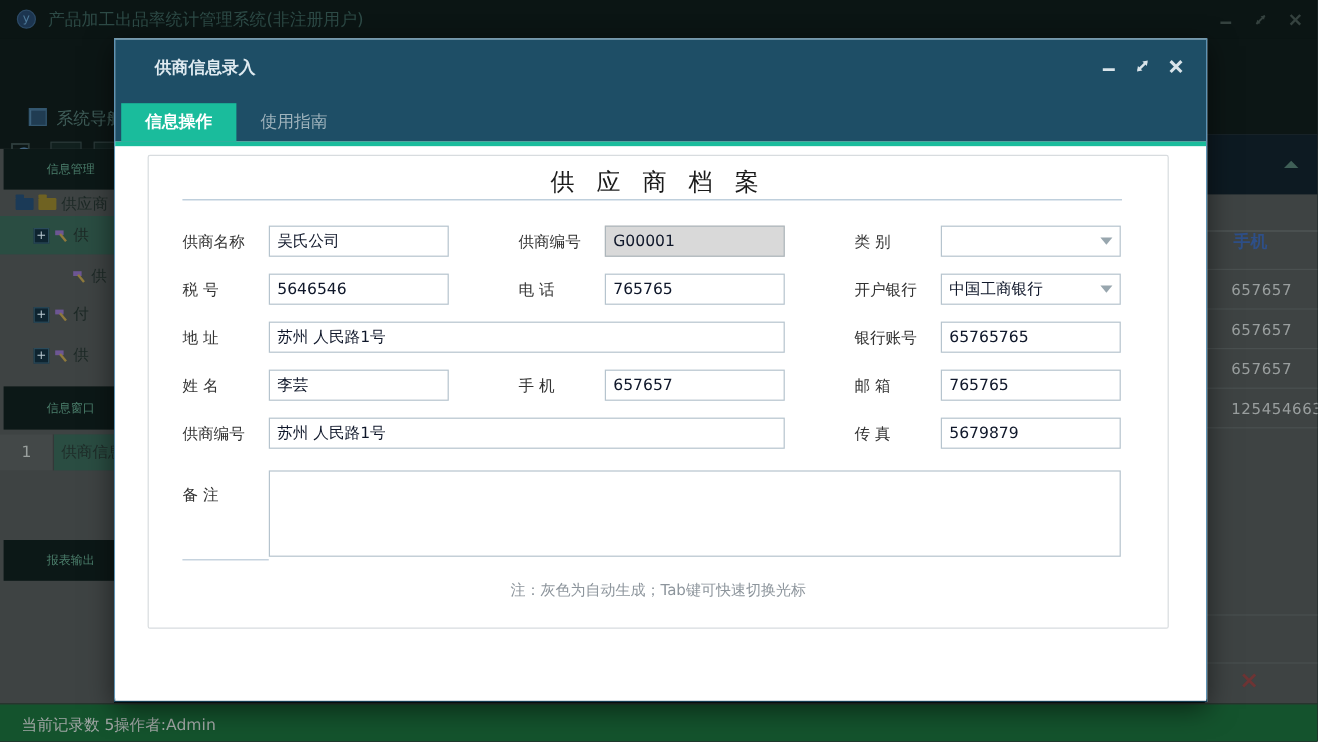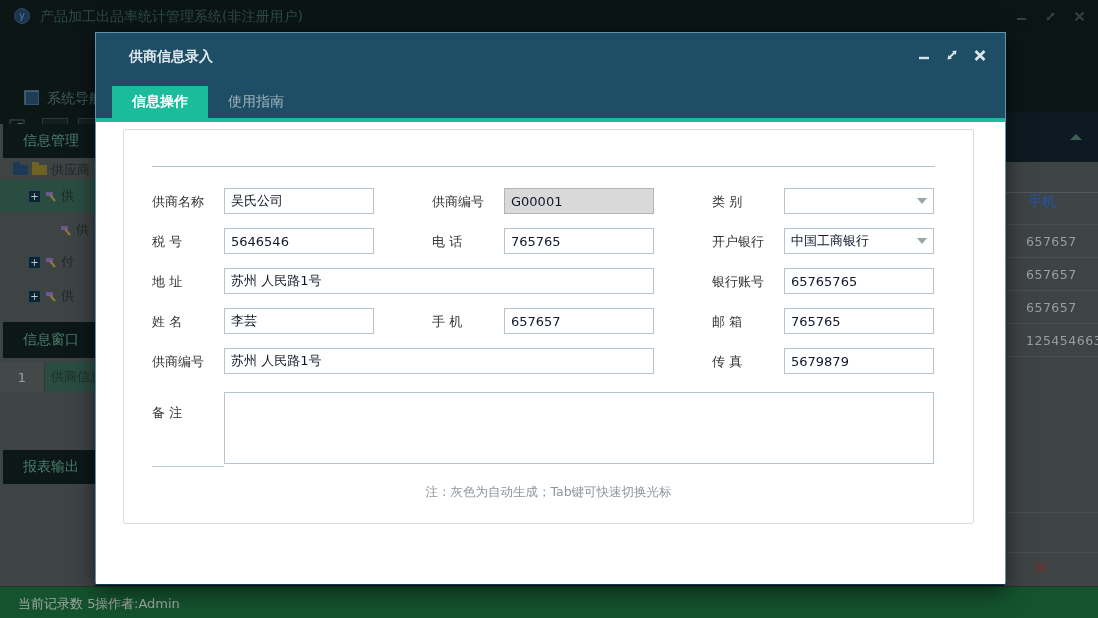--- a/index.html
+++ b/index.html
@@ -22,21 +22,21 @@
                   box-shadow:inset 1px 1px 0 #3c617c; }
   .nav-label { position:absolute; left:47px; top:58px; font-size:14px; color:#3f5c58; white-space:nowrap; }
   .bg-toolbar { position:absolute; left:8px; top:86px; display:flex; gap:10px; align-items:center; }
   .tool-box { width:26px; height:26px; border:1px solid #2c3a39; background:#11201e;
               display:flex; flex-direction:column; justify-content:center; gap:3px; padding:0 5px; }
   .tool-box i { display:block; height:2px; background:#3c4f4d; }
 
   .left-edge { position:absolute; left:0; top:124px; width:8px; height:462px; background:#161e1d; }
   .sidebar { position:absolute; left:0; top:124px; width:95px; height:462px; background:#3e4343; overflow:hidden; }
   .side-header { position:absolute; left:3px; width:95px; background:#0c1817; color:#4b7e6b;
-                 font-size:14px; display:flex; align-items:center; padding-left:20px; white-space:nowrap; }
+                 font-size:10px; display:flex; align-items:center; padding-left:36px; white-space:nowrap; }
   .sh1 { top:0; height:34px; }
   .sh2 { top:198px; height:36px; }
   .sh3 { top:326px; height:34px; }
   .tree-row { position:absolute; left:0; width:95px; height:32px; display:flex; align-items:center;
               gap:4px; padding-left:10px; color:#1d2926; font-size:13px; white-space:nowrap; overflow:hidden; }
   .tree-row.hl { background:#2a4d42; }
   .t-parent { top:34px; height:24px; padding-left:13px; }
   .t1 { top:56px; } .t2 { top:90px; } .t3 { top:122px; } .t4 { top:156px; }
   .plusbox { flex:0 0 auto; width:13px; height:13px; background:#0e2430; border:1px solid #2a4a5a;
              color:#b8c8d0; font-size:10px; line-height:11px; text-align:center; margin-left:18px; }
@@ -75,21 +75,21 @@
   .modal { position:absolute; left:95px; top:32px; width:911px; height:553px;
            background:#ffffff; border:1px solid #5e93b4; border-bottom:3px solid #123c52;
            box-shadow:0 6px 22px rgba(0,0,0,.55); z-index:10; }
   .m-header { position:absolute; left:0; top:0; width:100%; height:85px; background:#1e4e66; }
   .m-title { position:absolute; left:33px; top:15px; color:#dfeaf0; font-size:14px; font-weight:600; }
   .m-controls { position:absolute; right:18px; top:15px; display:flex; gap:14px; align-items:center; }
   .m-controls svg { display:block; cursor:pointer; }
   .m-tabs { position:absolute; left:5px; top:53px; height:32px; display:flex; }
   .m-tab { height:32px; display:flex; align-items:center; padding:0 20px; font-size:14px;
            color:#9fb3bc; cursor:pointer; }
-  .m-tab.active { background:#1abc9c; color:#ffffff; font-weight:600;margin-left:11px; }
+  .m-tab.active { background:#1abc9c; color:#ffffff; font-weight:600; }
   .m-accentline { position:absolute; left:0; top:85px; width:100%; height:4px; background:#1abc9c; }
   .m-content { position:absolute; left:0; top:89px; width:100%; height:462px; background:#ffffff; }
 
   .card { position:absolute; left:27px; top:7px; width:851px; height:395px; background:#fff;
           border:1px solid #d8dcdf; border-radius:2px; }
   .form-title { position:absolute; left:0; top:8px; width:100%; text-align:center;
                 font-size:20px; color:#1a1a1a; letter-spacing:6px; font-weight:500; }
   .title-rule { position:absolute; left:28px; right:38px; top:36px; border-bottom:1px solid #b0c4d4; }
 
   .field { position:absolute; height:26px; }
@@ -266,20 +266,21 @@
     </div>
 
     <div class="m-tabs">
       <div class="m-tab active">信息操作</div>
       <div class="m-tab">使用指南</div>
     </div>
     <div class="m-accentline"></div>
 
     <div class="m-content">
       <div class="card">
+        <div class="form-title">供 应 商 档 案</div>
         <div class="title-rule"></div>
 
         <div class="field f-c1 r1">
           <span class="flabel">供商名称</span>
           <input class="fctl" value="吴氏公司" style="">
         </div>
         <div class="field f-c2 r1">
           <span class="flabel">供商编号</span>
           <input class="fctl disabled" value="G00001" style="">
         </div>

